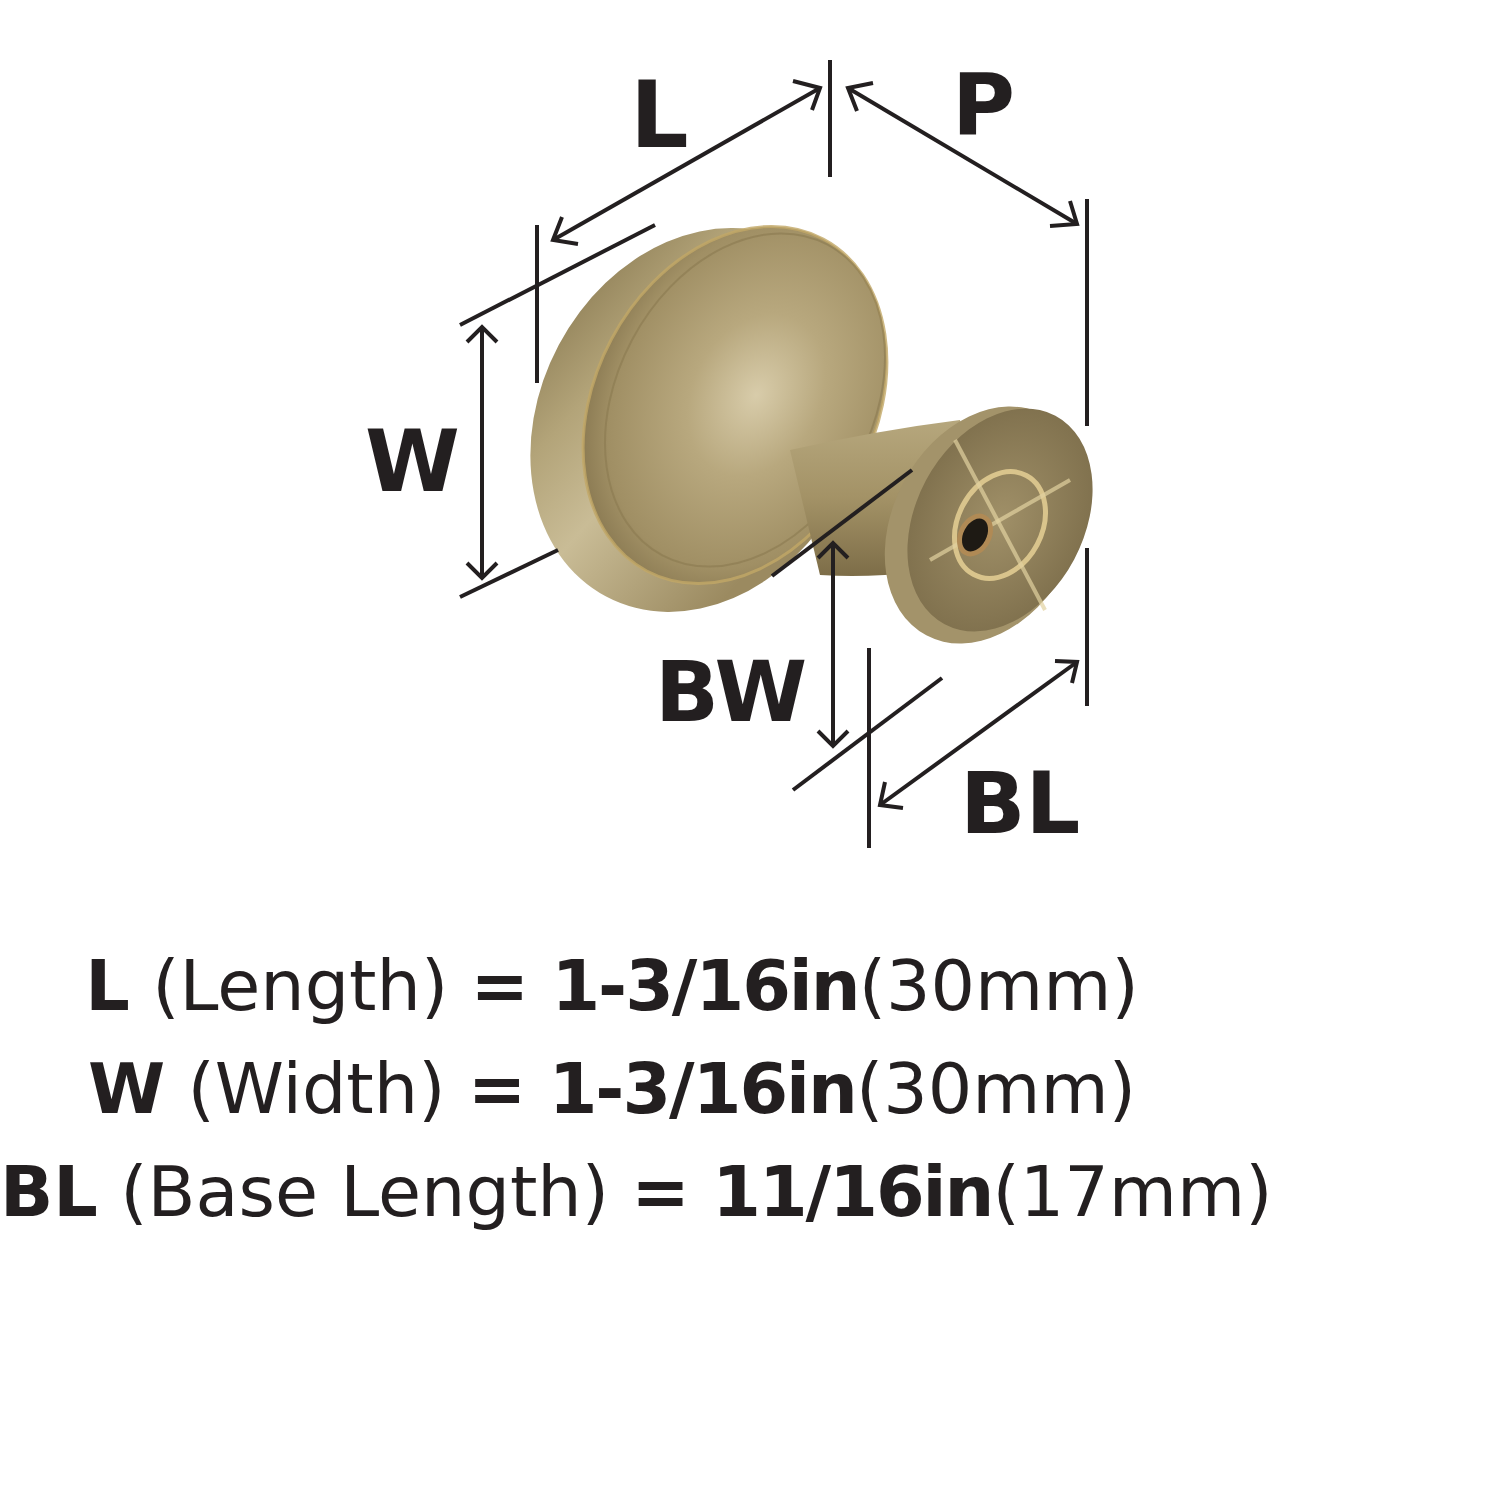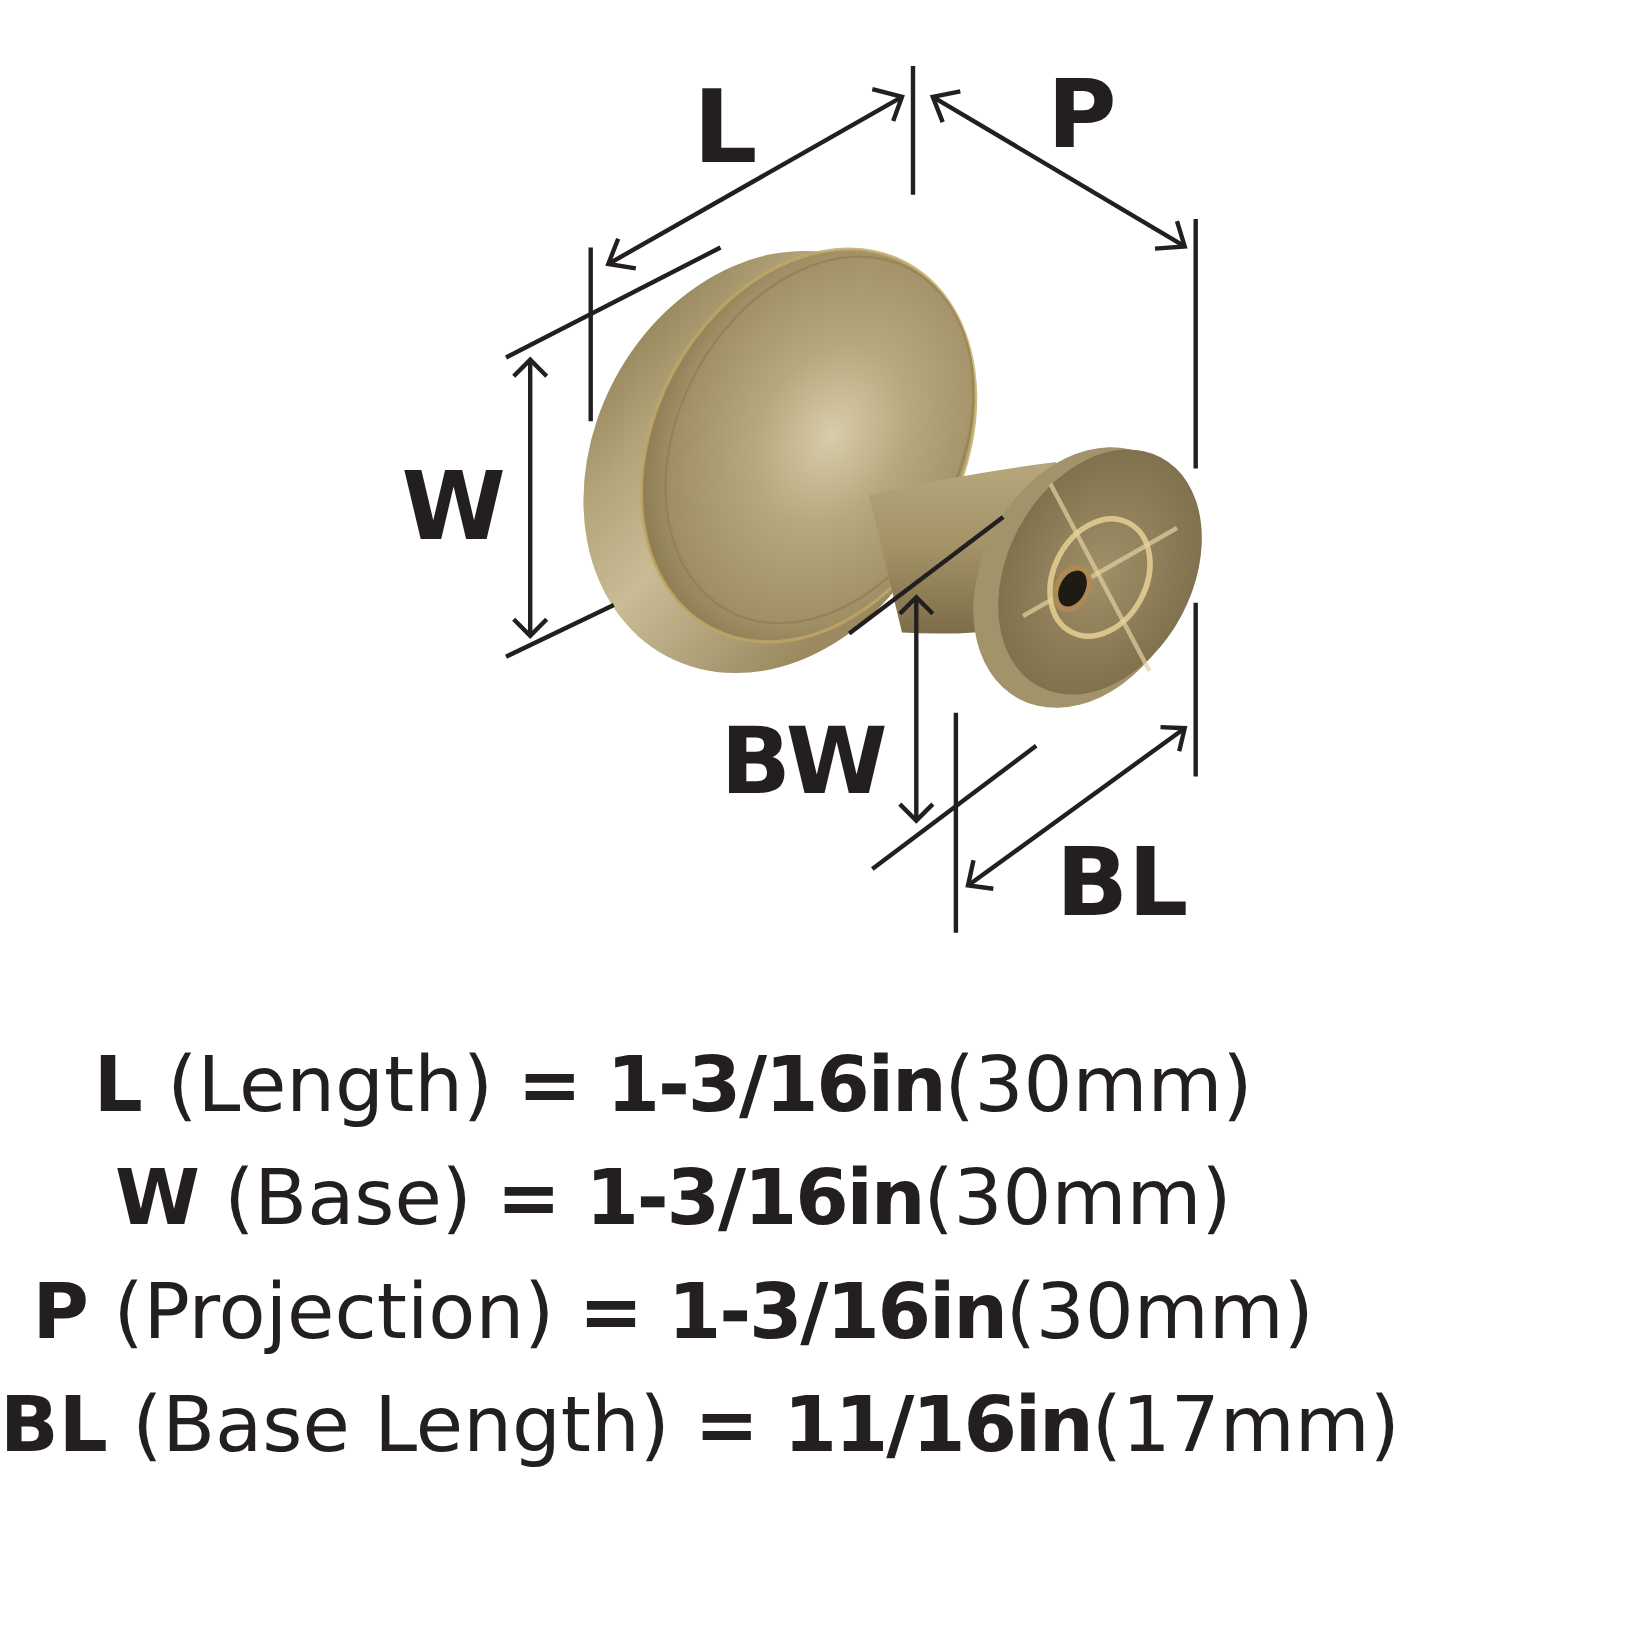--- a/index.html
+++ b/index.html
@@ -106,27 +106,21 @@
 
 <div id="specs">
   <div class="spec-row">
     <span class="code">L</span>
     <span class="name">(Length)</span>
     <span class="eq">=</span>
     <span class="imp">1-3/16in</span><span class="met">(30mm)</span>
   </div>
   <div class="spec-row">
     <span class="code">W</span>
-    <span class="name">(Base)</span>
-    <span class="eq">=</span>
-    <span class="imp">1-3/16in</span><span class="met">(30mm)</span>
-  </div>
-  <div class="spec-row">
-    <span class="code">P</span>
-    <span class="name">(Projection)</span>
+    <span class="name">(Width)</span>
     <span class="eq">=</span>
     <span class="imp">1-3/16in</span><span class="met">(30mm)</span>
   </div>
   <div class="spec-row">
     <span class="code">BL</span>
     <span class="name">(Base Length)</span>
     <span class="eq">=</span>
     <span class="imp">11/16in</span><span class="met">(17mm)</span>
   </div>
 </div>

